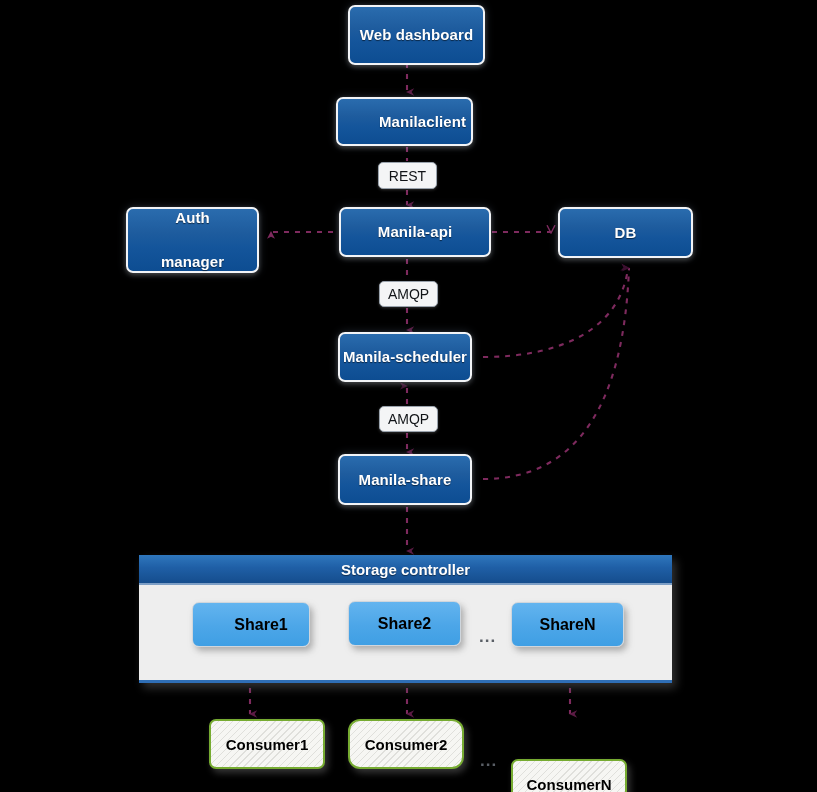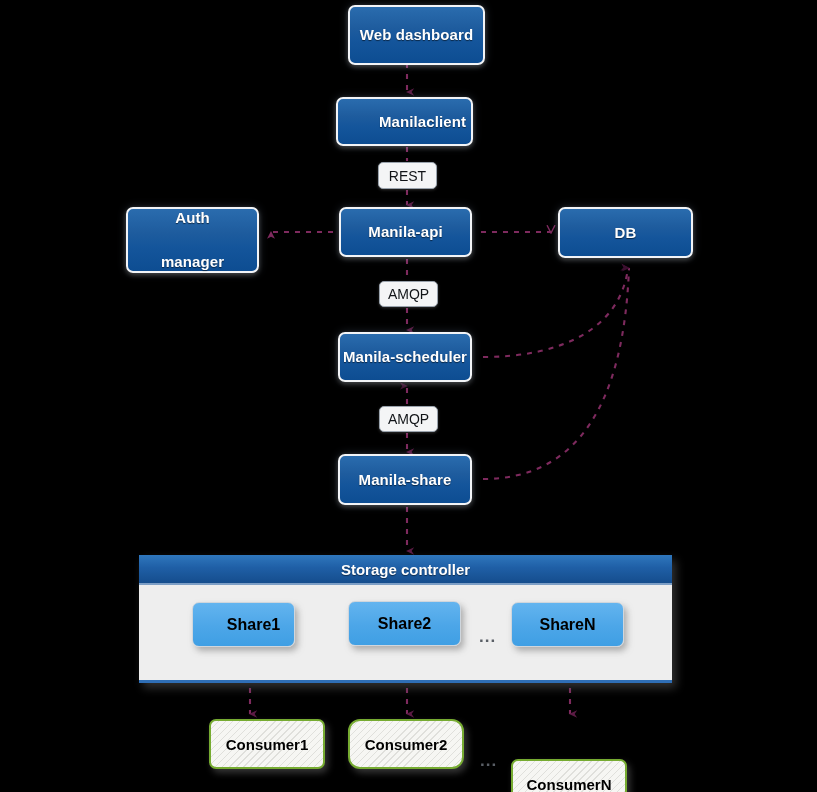--- a/index.html
+++ b/index.html
@@ -198,21 +198,21 @@
 
   <div class="chip" style="left:378px; top:162px; width:59px; height:27px;">
     <span>REST</span>
   </div>
 
   <div class="node two-line" style="left:126px; top:207px; width:133px; height:66px; flex-direction:column;justify-content:space-between;">
     <span>Auth</span>
     <span>manager</span>
   </div>
 
-  <div class="node" style="left:339px; top:207px; width:133px; height:50px;">
+  <div class="node" style="left:339px; top:207px; width:152px; height:50px;">
     <span>Manila-api</span>
   </div>
 
   <div class="node" style="left:558px; top:207px; width:135px; height:51px;">
     <span>DB</span>
   </div>
 
   <div class="chip" style="left:379px; top:281px; width:59px; height:26px;">
     <span>AMQP</span>
   </div>
@@ -228,21 +228,21 @@
   <div class="node" style="left:338px; top:454px; width:134px; height:51px;">
     <span>Manila-share</span>
   </div>
 
   <div class="panel" style="left:139px; top:555px; width:533px; height:128px;"></div>
 
   <div class="panel-header" style="left:139px; top:555px; width:533px; height:30px;">
     <span>Storage controller</span>
   </div>
 
-  <div class="share" style="left:192px; top:602px; width:103px; height:45px;padding-left:20px;">
+  <div class="share" style="left:192px; top:602px; width:118px; height:45px;padding-left:20px;">
     <span>Share1</span>
   </div>
 
   <div class="share" style="left:348px; top:601px; width:113px; height:45px;">
     <span>Share2</span>
   </div>
 
   <div class="ellipsis dark" style="left:479px; top:628px;">
     <span>...</span>
   </div>

